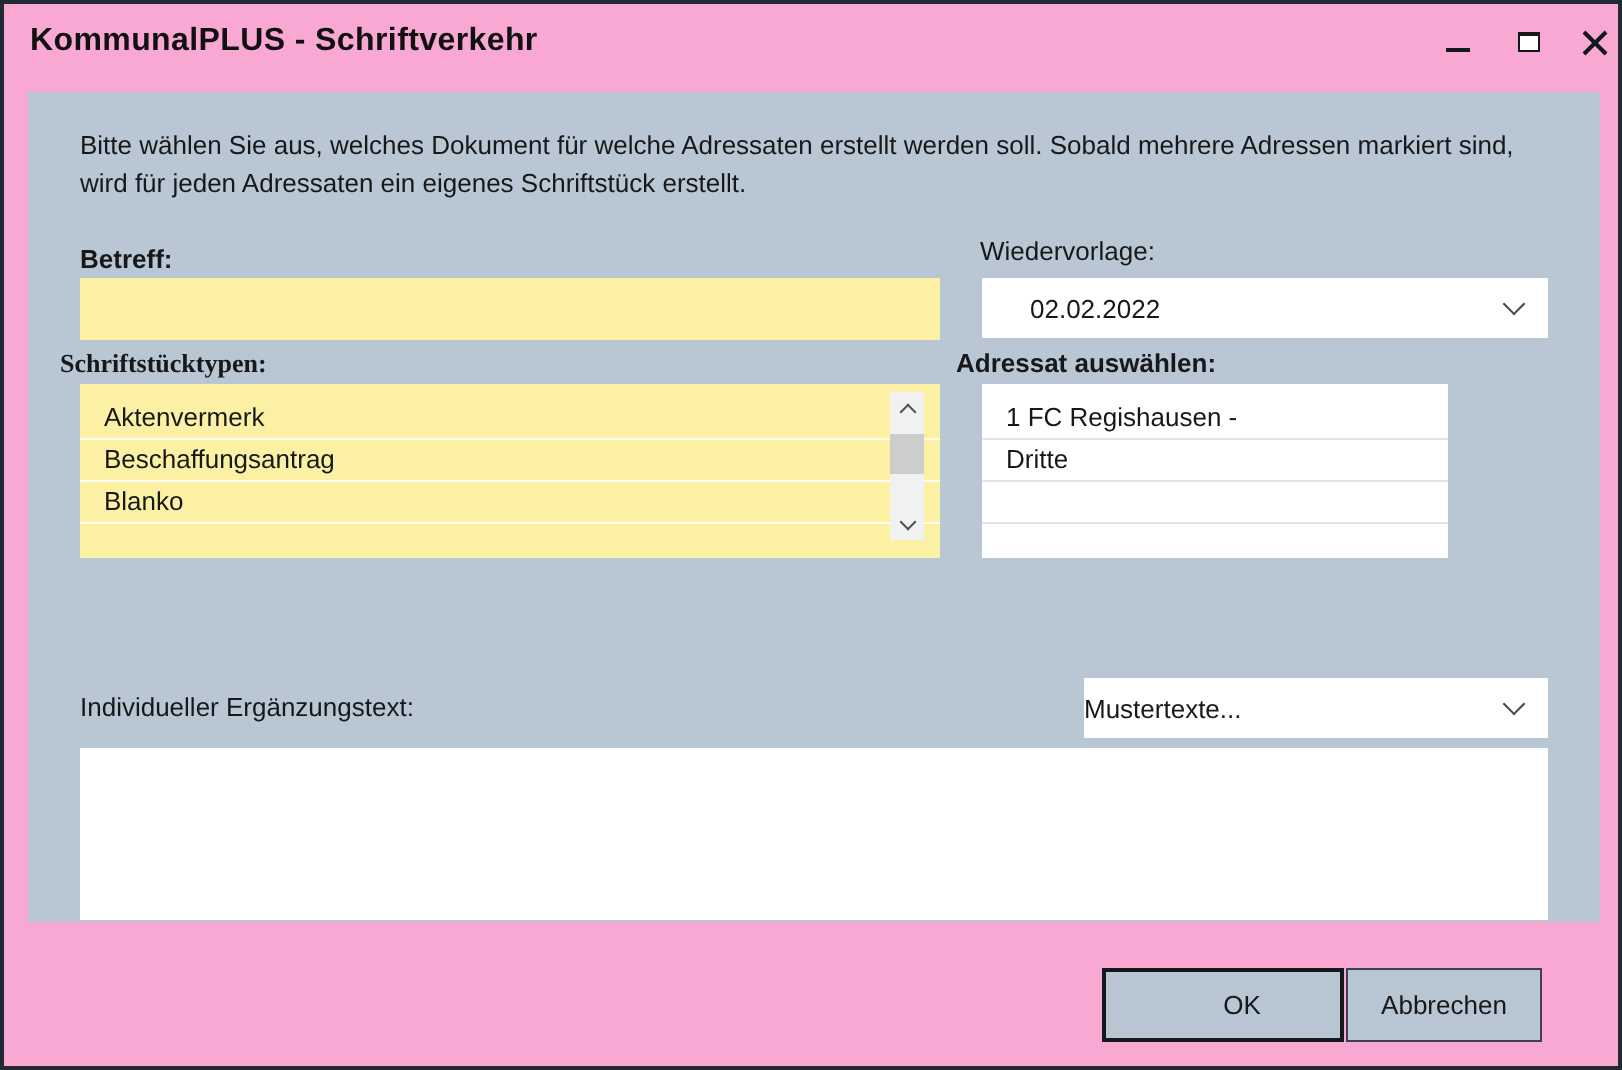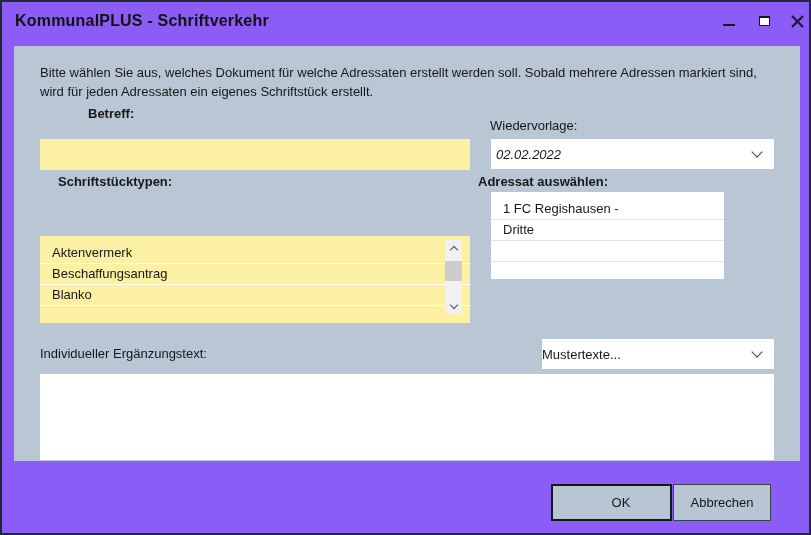--- a/index.html
+++ b/index.html
@@ -1,20 +1,20 @@
 <!DOCTYPE html>
 <html><head>
 <meta charset="utf-8">
 <style>
   * { margin: 0; padding: 0; box-sizing: border-box; }
   html, body { background: #9aa3ad; font-family: "Liberation Sans", "DejaVu Sans", sans-serif; }
   .window {
     position: relative;
     width: 811px; height: 535px;
-    background: #8b5cf6;
+    background: #f9a8d4;
     border: 2px solid #1f2a33;
     overflow: hidden;
     color: #1a1a1a;
   }
   .titlebar { position: absolute; left: 0; top: 0; width: 100%; height: 42px; }
   .title {
     position: absolute; left: 13px; top: 10px;
     font-size: 16px; font-weight: bold; color: #111;
     letter-spacing: 0.2px;
   }
@@ -43,33 +43,33 @@
     position: absolute; left: 38px; top: 137px;
     width: 430px; height: 31px;
     background: #fbf0a3; border: none; outline: none;
     font-family: inherit; font-size: 13px; padding: 0 11px; color: #16181a;
   }
   .dropdown {
     position: absolute; background: #ffffff;
     display: flex; align-items: center;
     font-size: 13px; color: #16181a; cursor: default;
   }
-  .dd-date { left: 489px; top: 137px; width: 283px; height: 30px; padding-left: 5px; font-style: italic; }
+  .dd-date { left: 489px; top: 137px; width: 283px; height: 30px; padding-left: 24px; }
   .dd-muster { left: 540px; top: 337px; width: 232px; height: 30px; padding-left: 0; }
   .chev {
     position: absolute; right: 13px; top: 50%;
     width: 8px; height: 8px; margin-top: -6px;
     border-right: 1.6px solid #3f4750; border-bottom: 1.6px solid #3f4750;
     transform: rotate(45deg);
   }
   .listbox {
     position: absolute; top: 190px; height: 87px;
     padding-top: 7px; overflow: hidden;
   }
-  .list-typen { left: 38px; width: 430px; background: #fbf0a3; margin-top: 44px; }
+  .list-typen { left: 38px; width: 430px; background: #fbf0a3; }
   .list-adressat { left: 489px; width: 233px; background: #ffffff; }
   .list-row {
     height: 21px; line-height: 20px;
     font-size: 13px; padding-left: 12px; color: #16181a;
     cursor: default;
   }
   .list-typen .list-row { border-bottom: 1px solid rgba(255,255,255,0.85); }
   .list-adressat .list-row { border-bottom: 1px solid #e4e4e4; }
   .scrollbar {
     position: absolute; right: 8px; top: 4px;
@@ -126,30 +126,30 @@
         <line x1="1" y1="1" x2="12" y2="12" stroke="#14181c" stroke-width="2"></line>
         <line x1="12" y1="1" x2="1" y2="12" stroke="#14181c" stroke-width="2"></line>
       </svg>
     </span>
   </div>
 
   <div class="panel"></div>
 
   <p class="intro">Bitte wählen Sie aus, welches Dokument für welche Adressaten erstellt werden soll. Sobald mehrere Adressen markiert sind, wird für jeden Adressaten ein eigenes Schriftstück erstellt.</p>
 
-  <span class="lbl bold" style="left:38px; top:104px;margin-left:48px;">Betreff:</span>
+  <span class="lbl bold" style="left:38px; top:120px;">Betreff:</span>
   <input class="field-yellow" type="text" value="" style="">
 
   <span class="lbl" style="left:488px; top:116px;">Wiedervorlage:</span>
   <div class="dropdown dd-date">
     <span>02.02.2022</span>
     <span class="chev"></span>
   </div>
 
-  <span class="lbl bold" style="left:56px; top:172px;">Schriftstücktypen:</span>
+  <span class="lbl bold" style="left:28px; top:172px;font-family:Liberation Serif, serif;">Schriftstücktypen:</span>
   <div class="listbox list-typen">
     <div class="list-row">Aktenvermerk</div>
     <div class="list-row">Beschaffungsantrag</div>
     <div class="list-row">Blanko</div>
     <div class="scrollbar">
       <span class="sb-btn sb-up">
         <span class="sb-chev"></span>
       </span>
       <span class="sb-thumb"></span>
       <span class="sb-btn sb-down">

